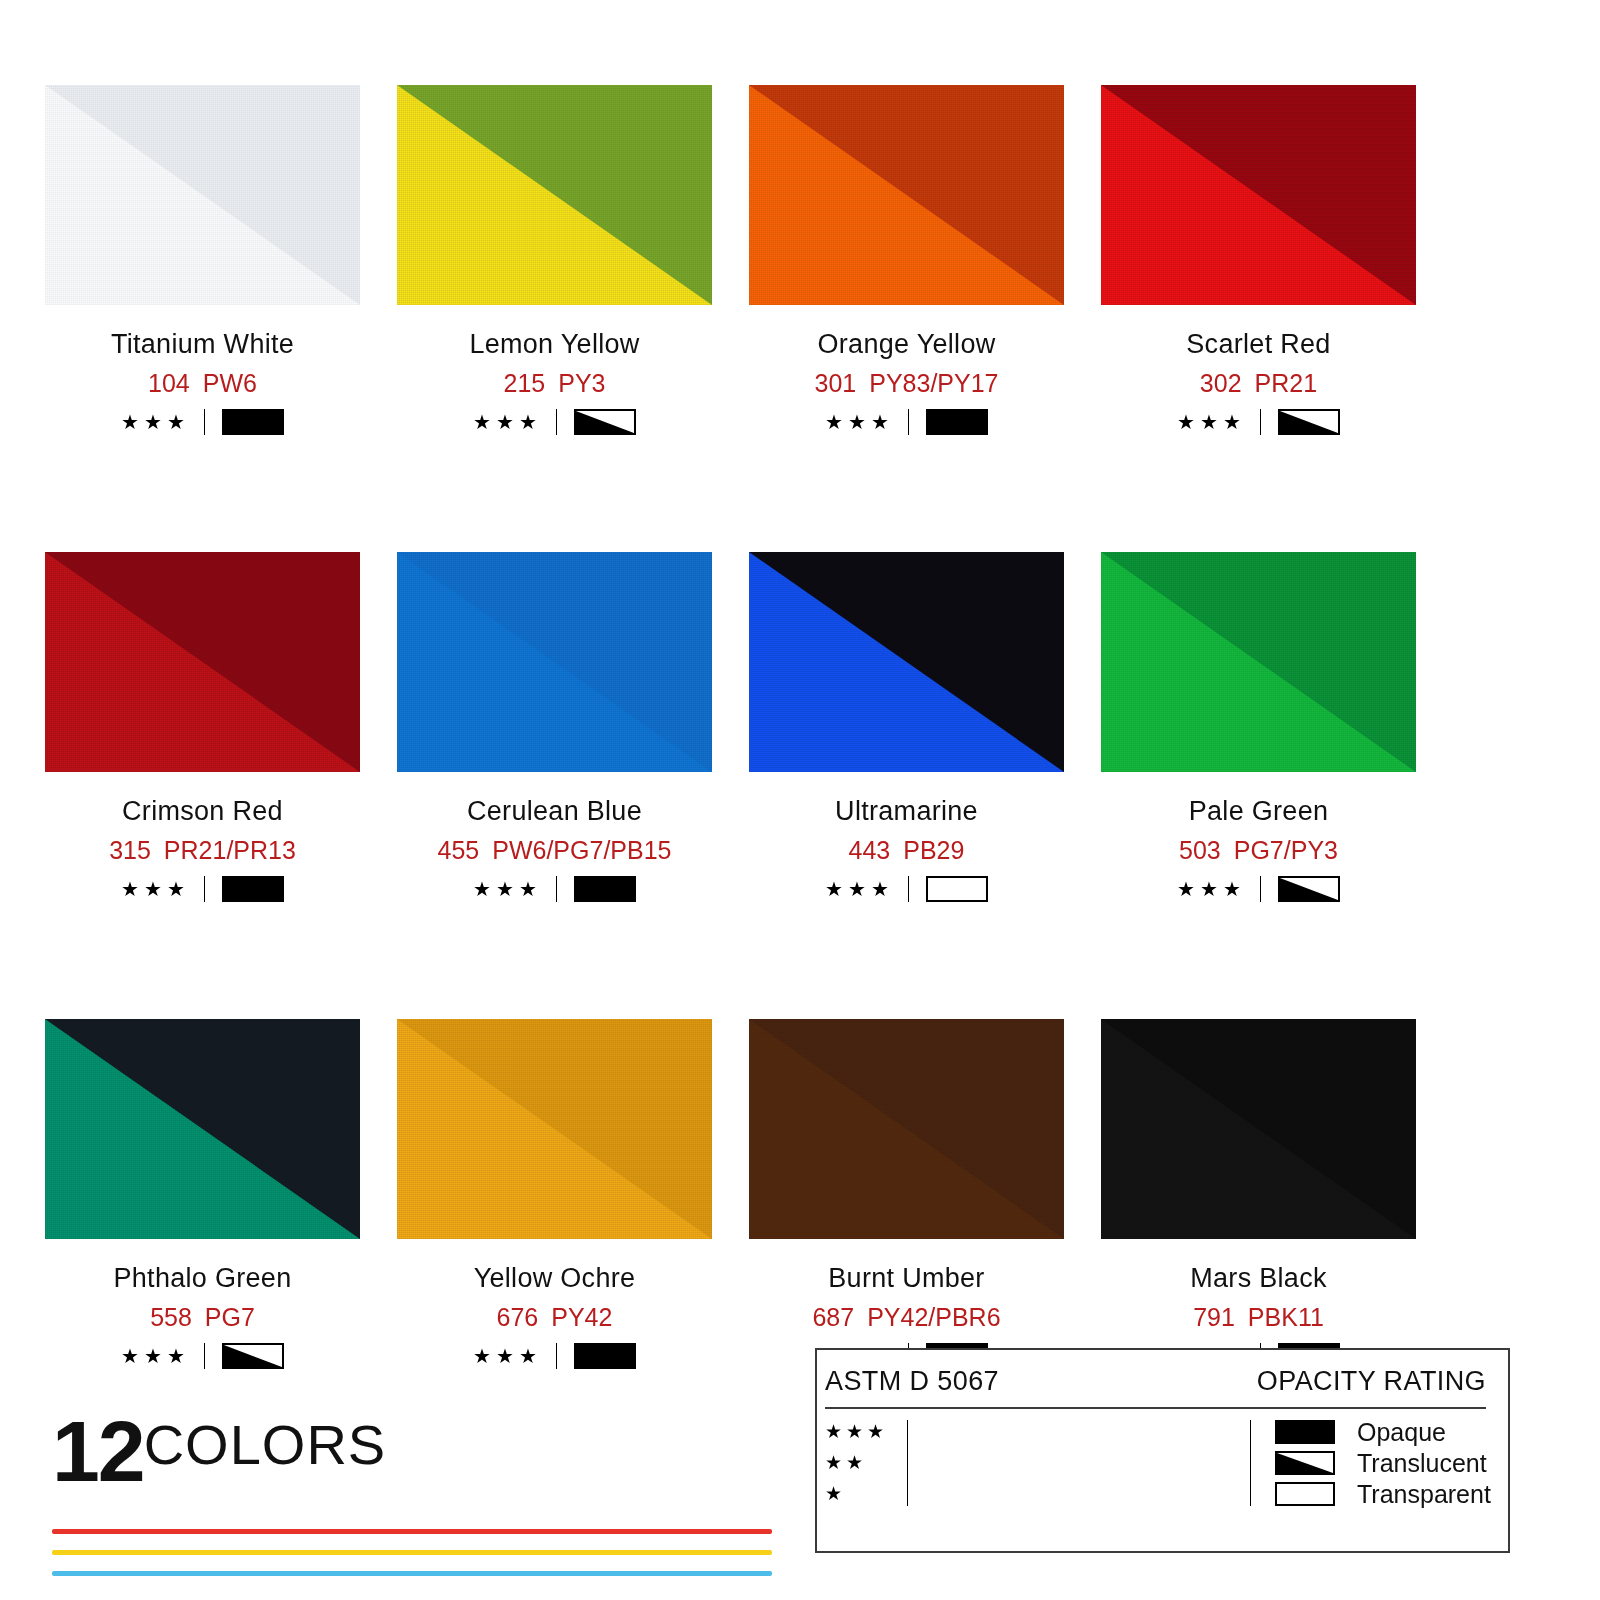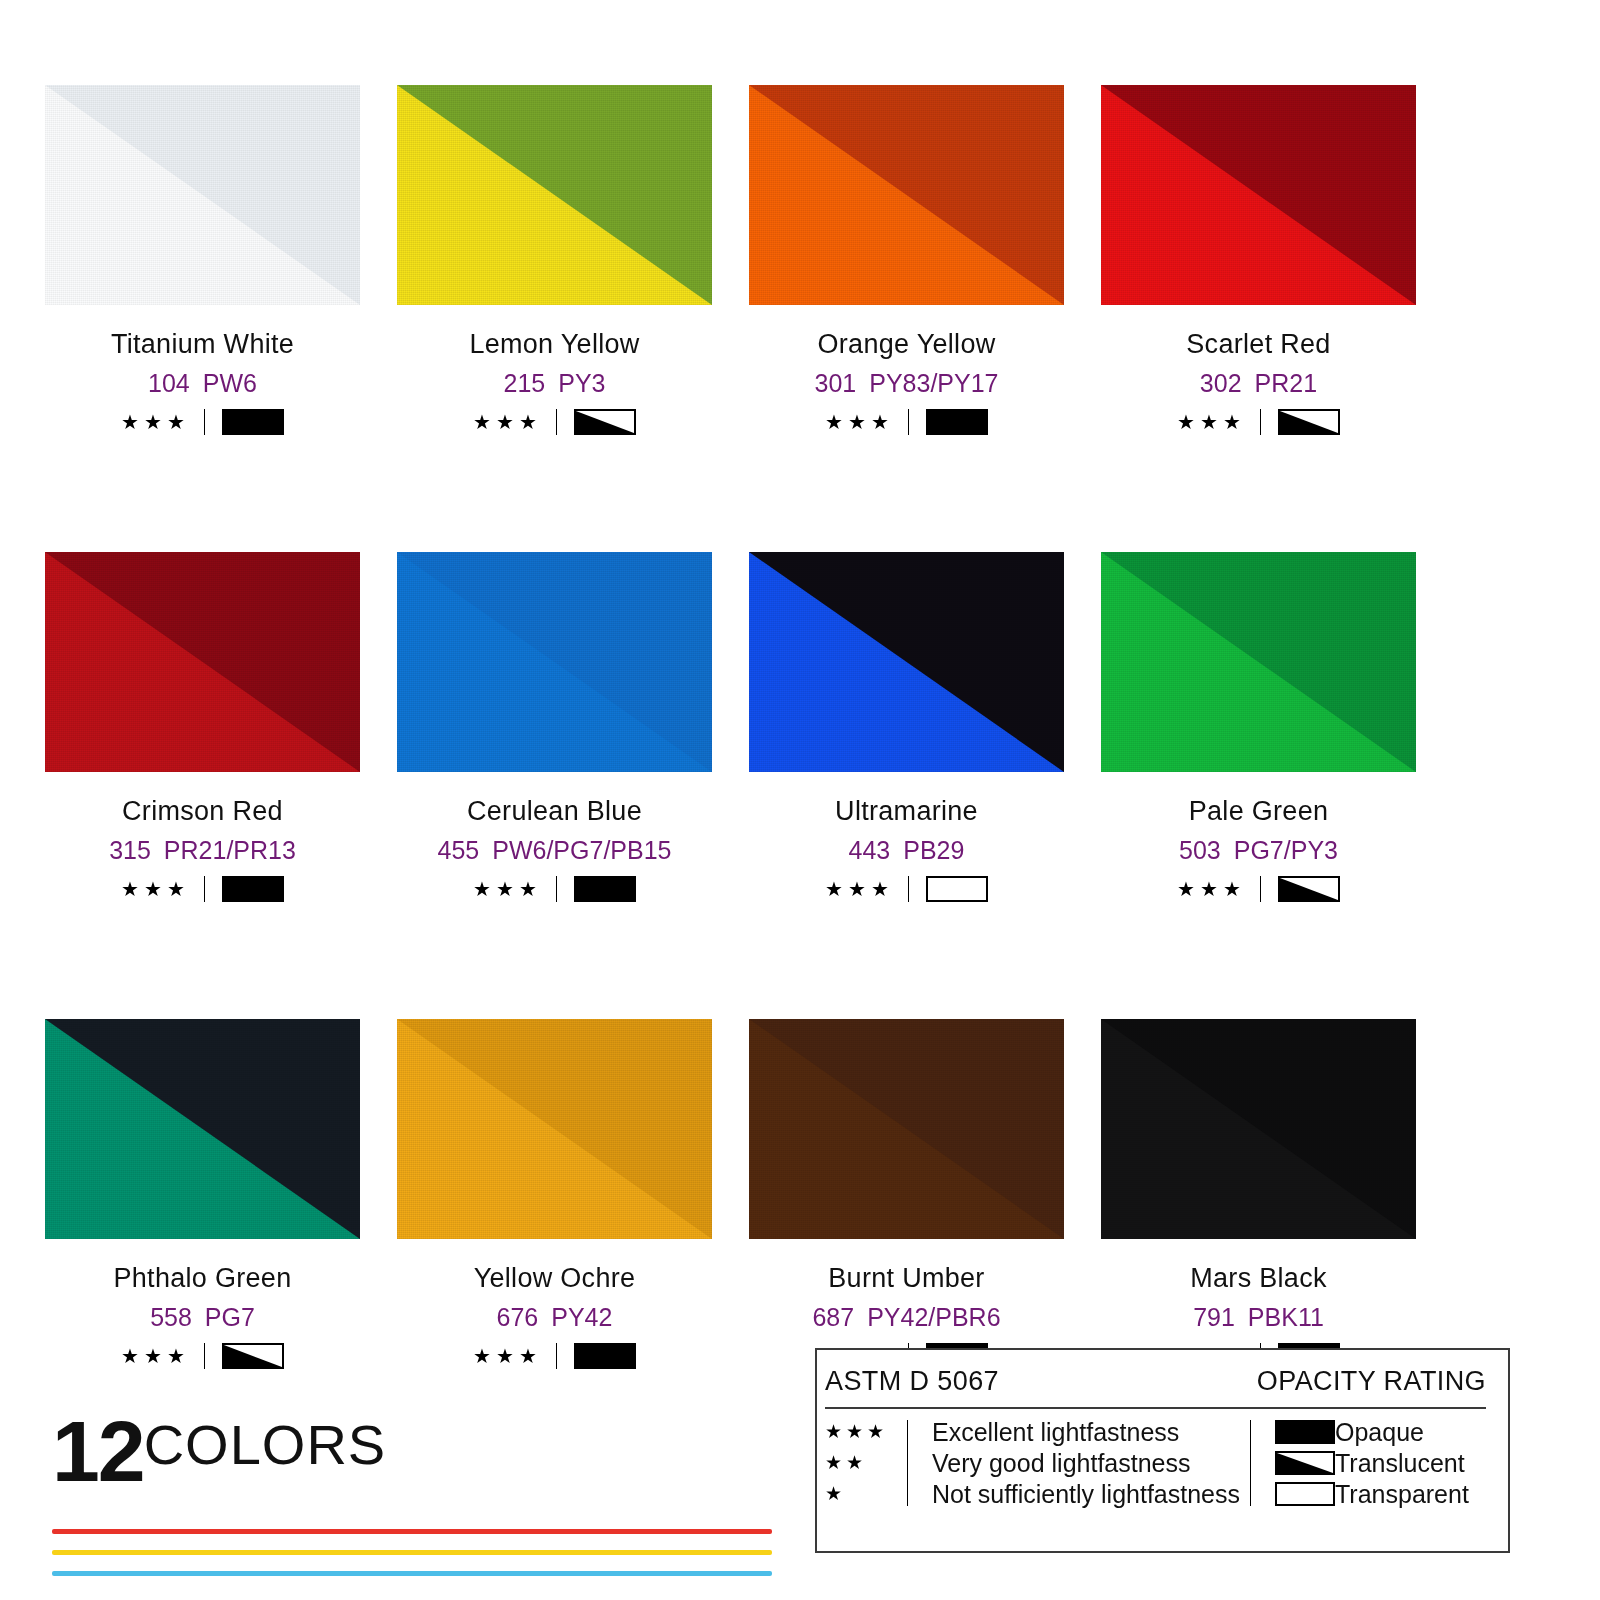--- a/index.html
+++ b/index.html
@@ -52,21 +52,21 @@
   .pname {
     font-size: 27px;
     letter-spacing: 0.3px;
     font-weight: 400;
     color: #111;
     white-space: nowrap;
   }
   .pcode {
     font-size: 25px;
     margin-top: 9px;
-    color: #701a75;
+    color: #b91c1c;
     white-space: nowrap;
   }
   .pcode .num { margin-right: 13px; }
 
   .meta {
     margin-top: 11px;
     display: flex;
     align-items: center;
     justify-content: center;
     gap: 0px;
@@ -205,20 +205,21 @@
     display: flex;
     flex-direction: column;
     gap: 7px;
     flex: none;
   }
   .op-icons .opbox { width: 60px; height: 24px; }
   .op-text {
     display: flex;
     flex-direction: column;
     gap: 7px;
+    margin-left: 22px;
   }
   .op-text span {
     font-size: 25px;
     line-height: 24px;
     height: 24px;
     white-space: nowrap;
     color: #111;
   }
 </style>
 </head>
@@ -440,25 +441,20 @@
     </div>
     <div class="legend-rule"></div>
     <div class="legend-body">
       <div class="lf-col">
         <div class="lf-stars">
             <span>★★★</span>
             <span>★★</span>
             <span>★</span>
           </div>
         <div class="vline"></div>
-        <div class="lf-text">
-            <span>Excellent lightfastness</span>
-            <span>Very good lightfastness</span>
-            <span>Not sufficiently lightfastness</span>
-          </div>
       </div>
       <div class="op-col">
         <div class="vline"></div>
         <div class="op-icons">
             <span class="opbox opaque"></span>
             <span class="opbox translucent"></span>
             <span class="opbox transparent"></span>
           </div>
         <div class="op-text">
             <span>Opaque</span>

